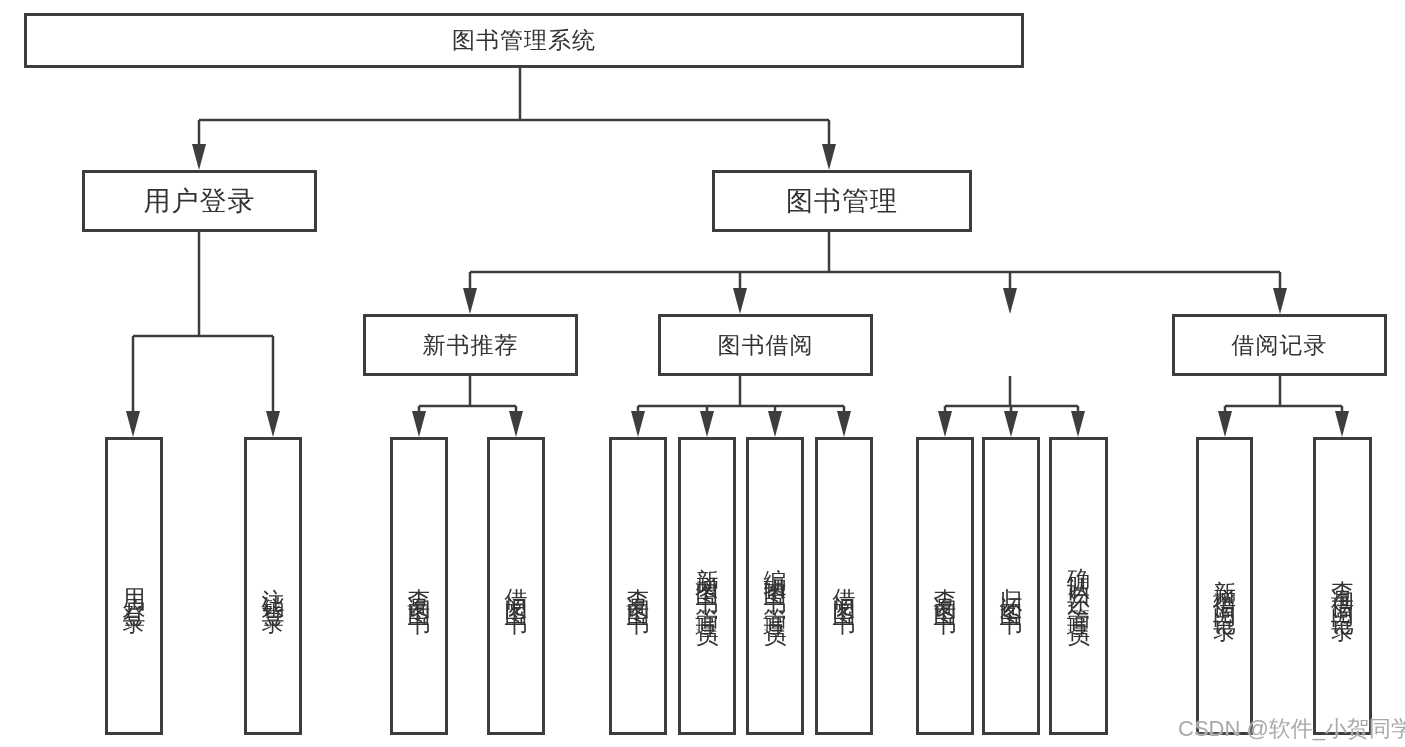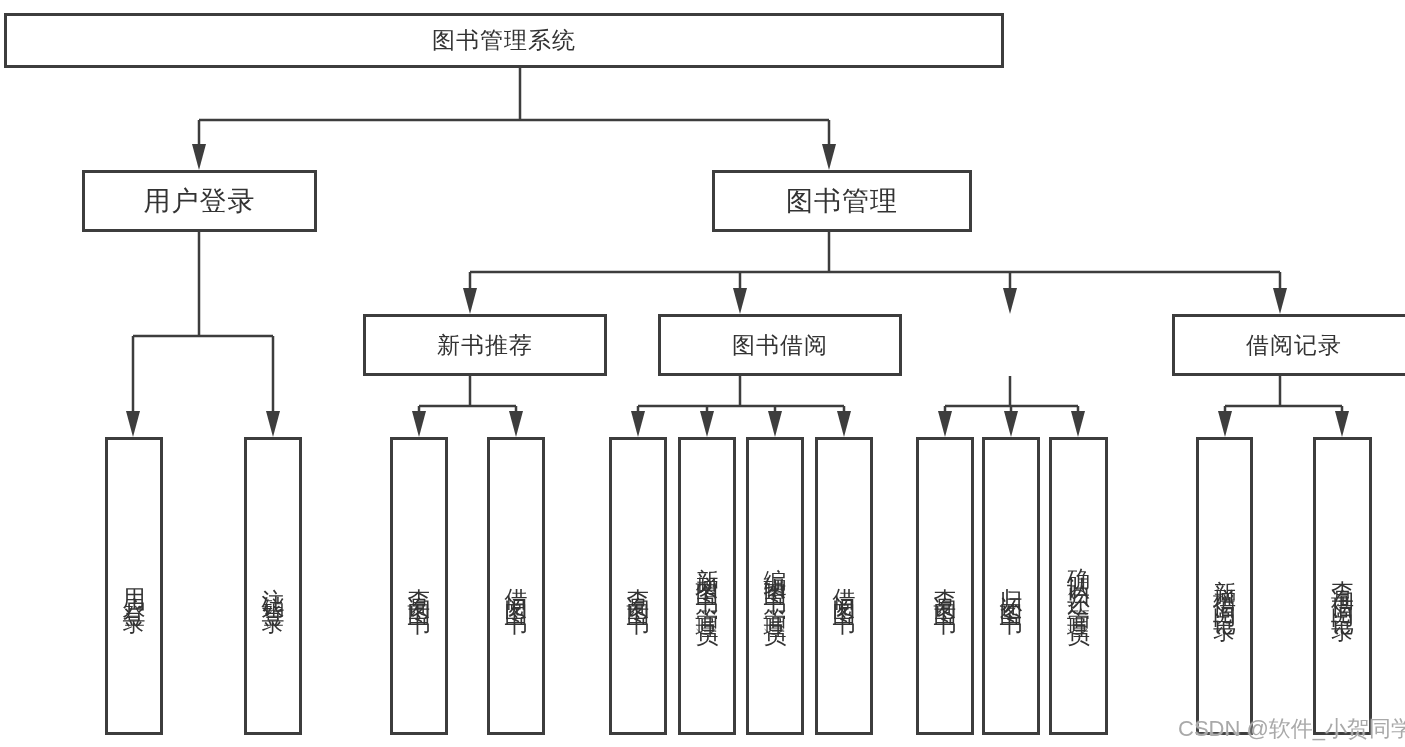--- a/index.html
+++ b/index.html
@@ -18,23 +18,23 @@
   }
   #wires{position:absolute;left:0;top:0;width:1405px;height:747px;}
   #wires path{stroke:var(--line);stroke-width:2.5;fill:none;}
   #wires polygon{fill:var(--line);stroke:none;}
   .box{
     position:absolute;box-sizing:border-box;
     border:3px solid var(--line);background:var(--bg);
     display:flex;align-items:center;justify-content:center;
     color:var(--text);white-space:nowrap;
   }
-  .lv-root{left:4px;top:13px;width:1000px;height:55px;font-size:23px;letter-spacing:1px;}
+  .lv-root{left:24px;top:13px;width:1000px;height:55px;font-size:23px;letter-spacing:1px;}
   .lv2{top:170px;height:62px;font-size:27px;letter-spacing:1px;}
-  .lv3{top:314px;height:62px;width:244px;font-size:23px;letter-spacing:1px;}
+  .lv3{top:314px;height:62px;width:215px;font-size:23px;letter-spacing:1px;}
   .leaf{
     top:437px;height:298px;width:58px;
     writing-mode:vertical-rl;text-orientation:mixed;
     font-size:23px;letter-spacing:8px;line-height:1;
     border-width:3px;
   }
   #b-login{left:82px;width:235px;}
   #b-mgmt{left:712px;width:260px;}
   #b-new{left:363px;}
   #b-borrow{left:658px;}

